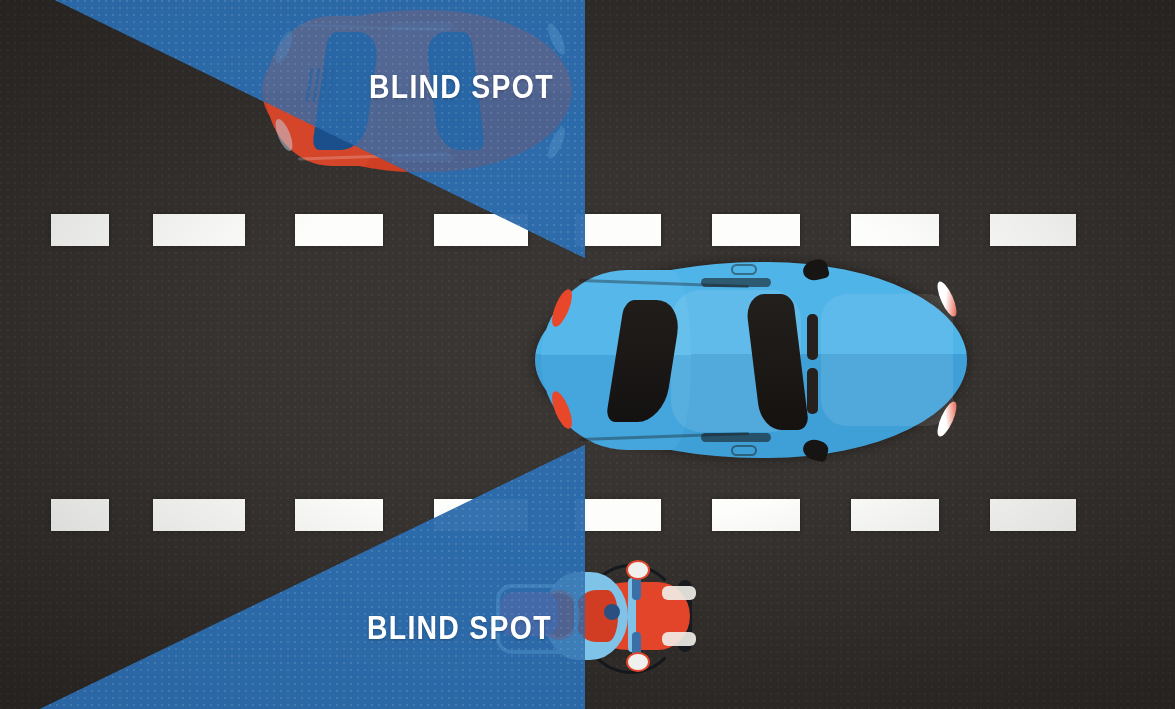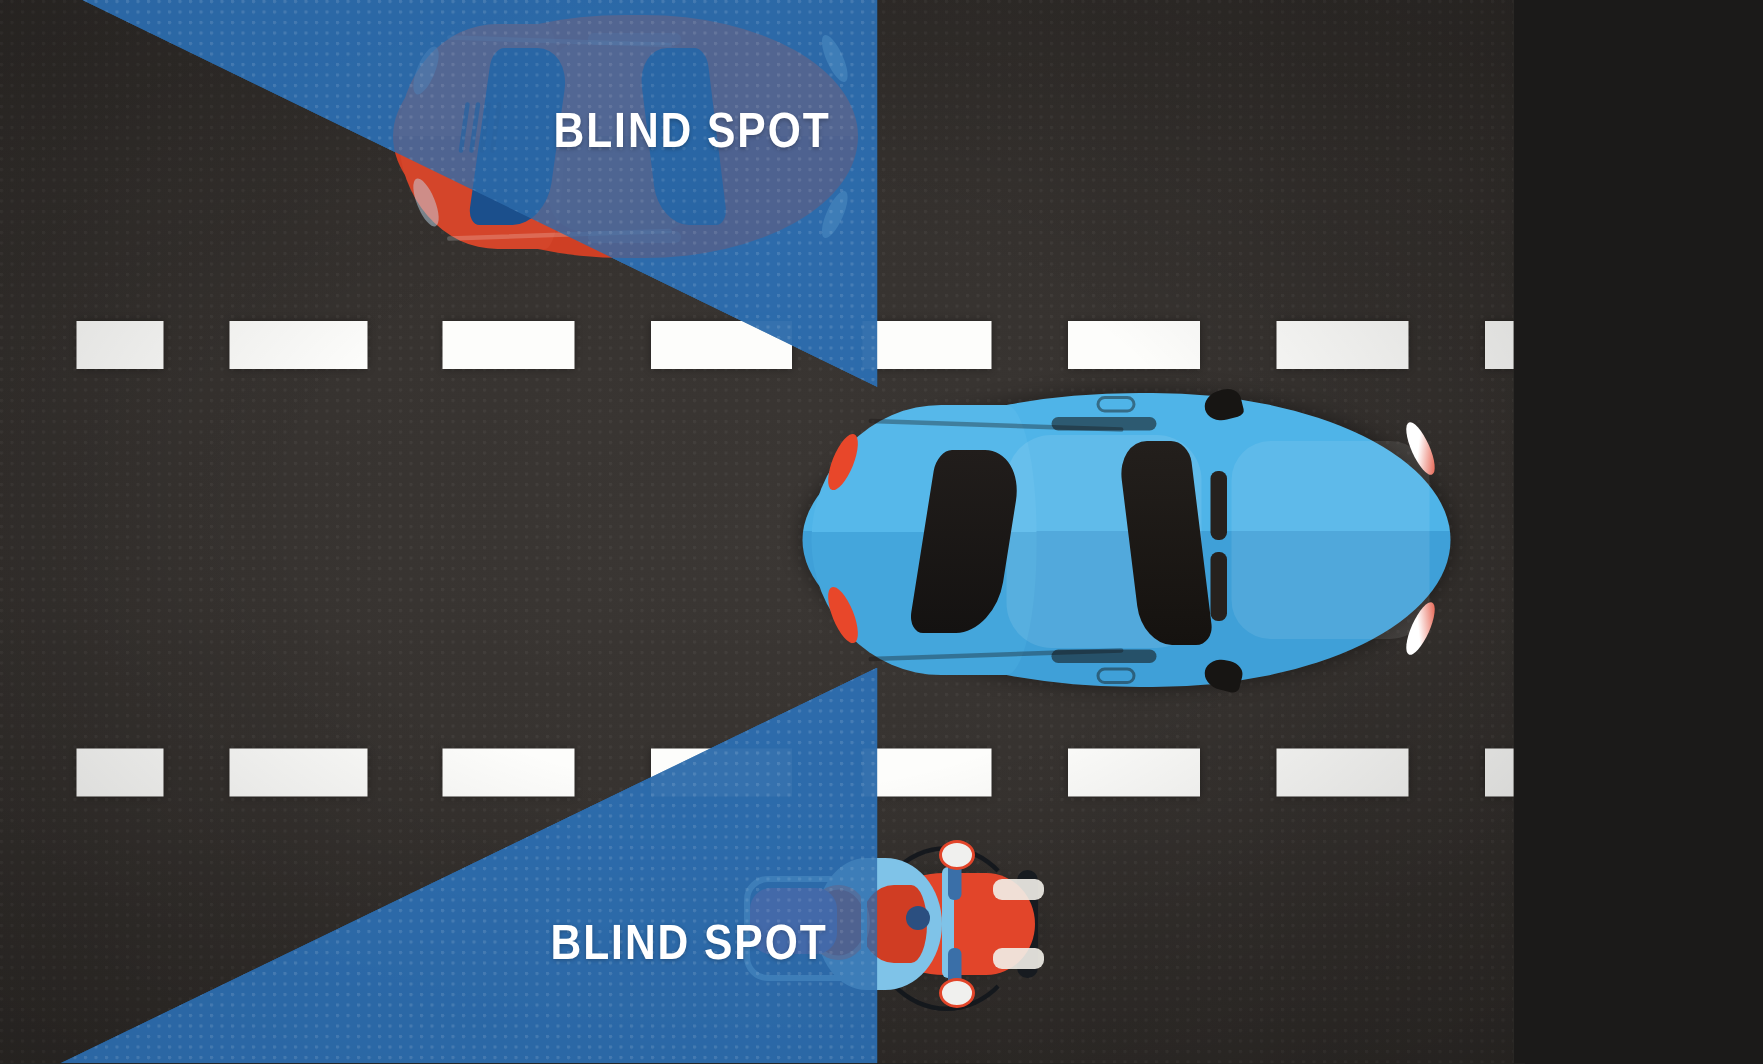--- a/index.html
+++ b/index.html
@@ -4,25 +4,24 @@
 <style>
   html, body {
     margin: 0; padding: 0;
     background: #1b1a19;
   }
   body {
     font-family: "Liberation Sans", sans-serif;
   }
   #scene {
     position: relative;
-    width: 977px;
+    width: 1175px;
     height: 709px;
     overflow: hidden;
     background: #36322f;
-    padding-left: 32px;
   }
   
   .road-base {
     position: absolute;
     inset: 0;
     background:
       radial-gradient(ellipse 120% 90% at 50% 50%, #3b3734 0%, #322e2b 60%, #2b2826 100%);
   }
   .road-noise {
     position: absolute;

